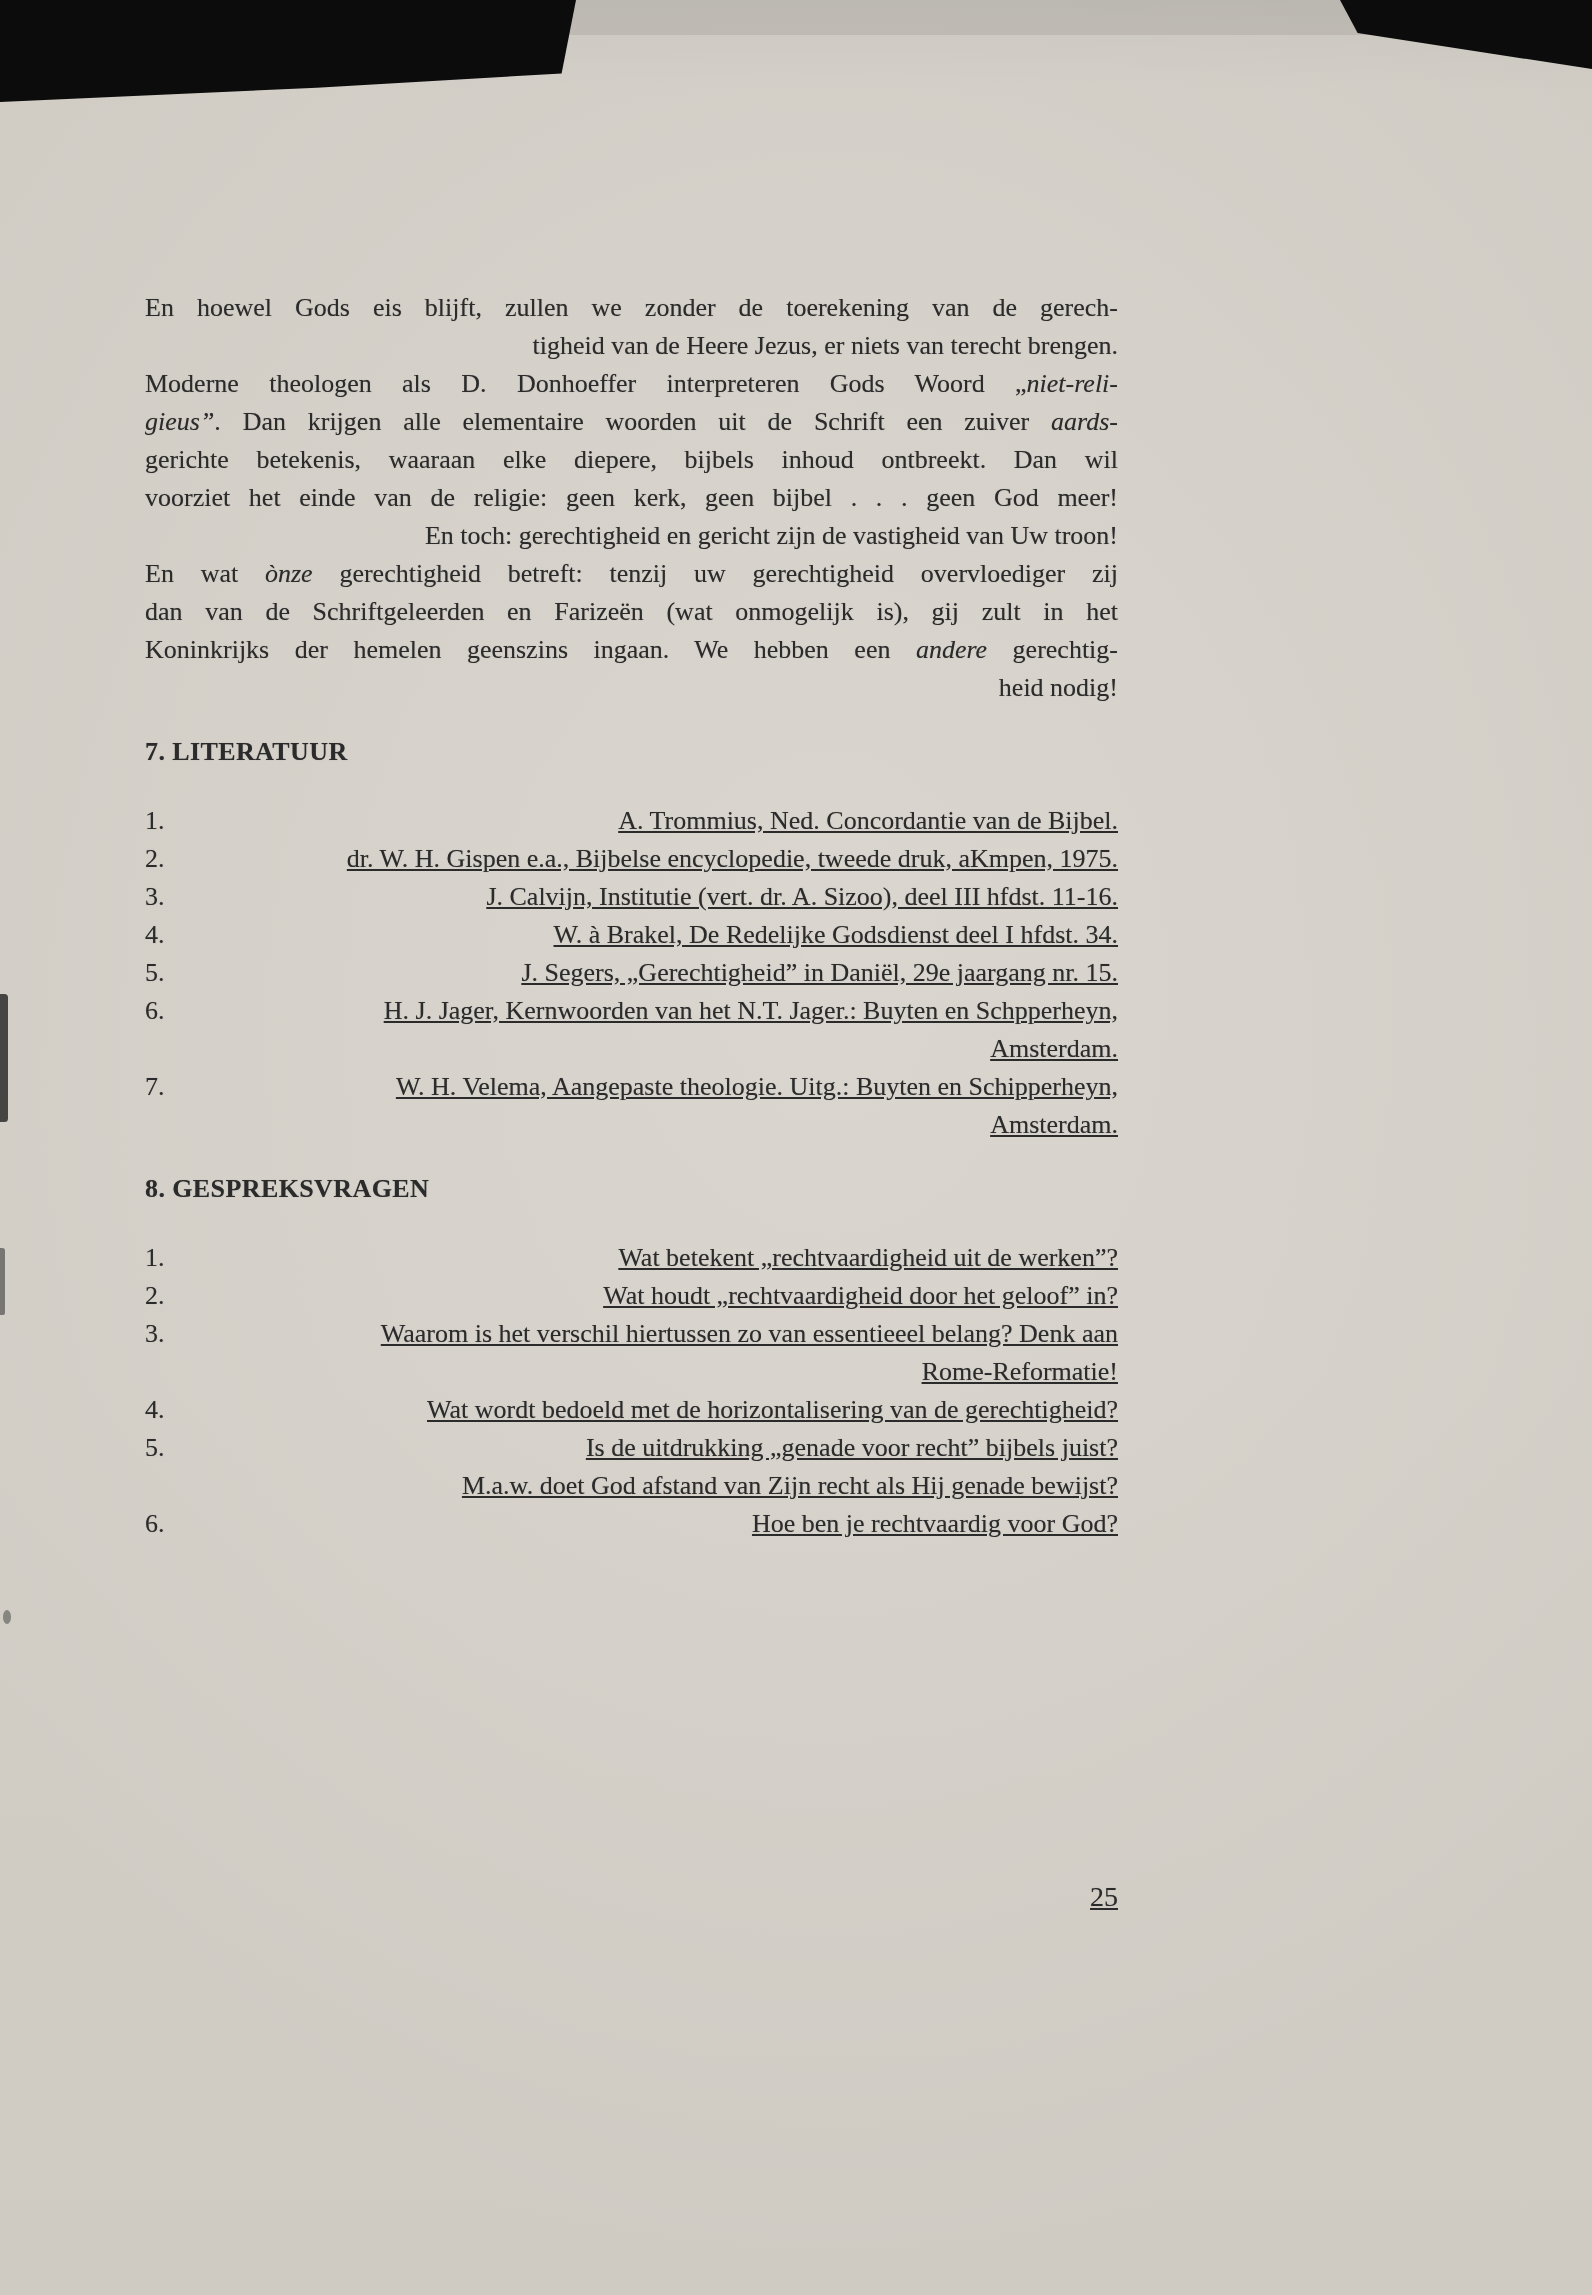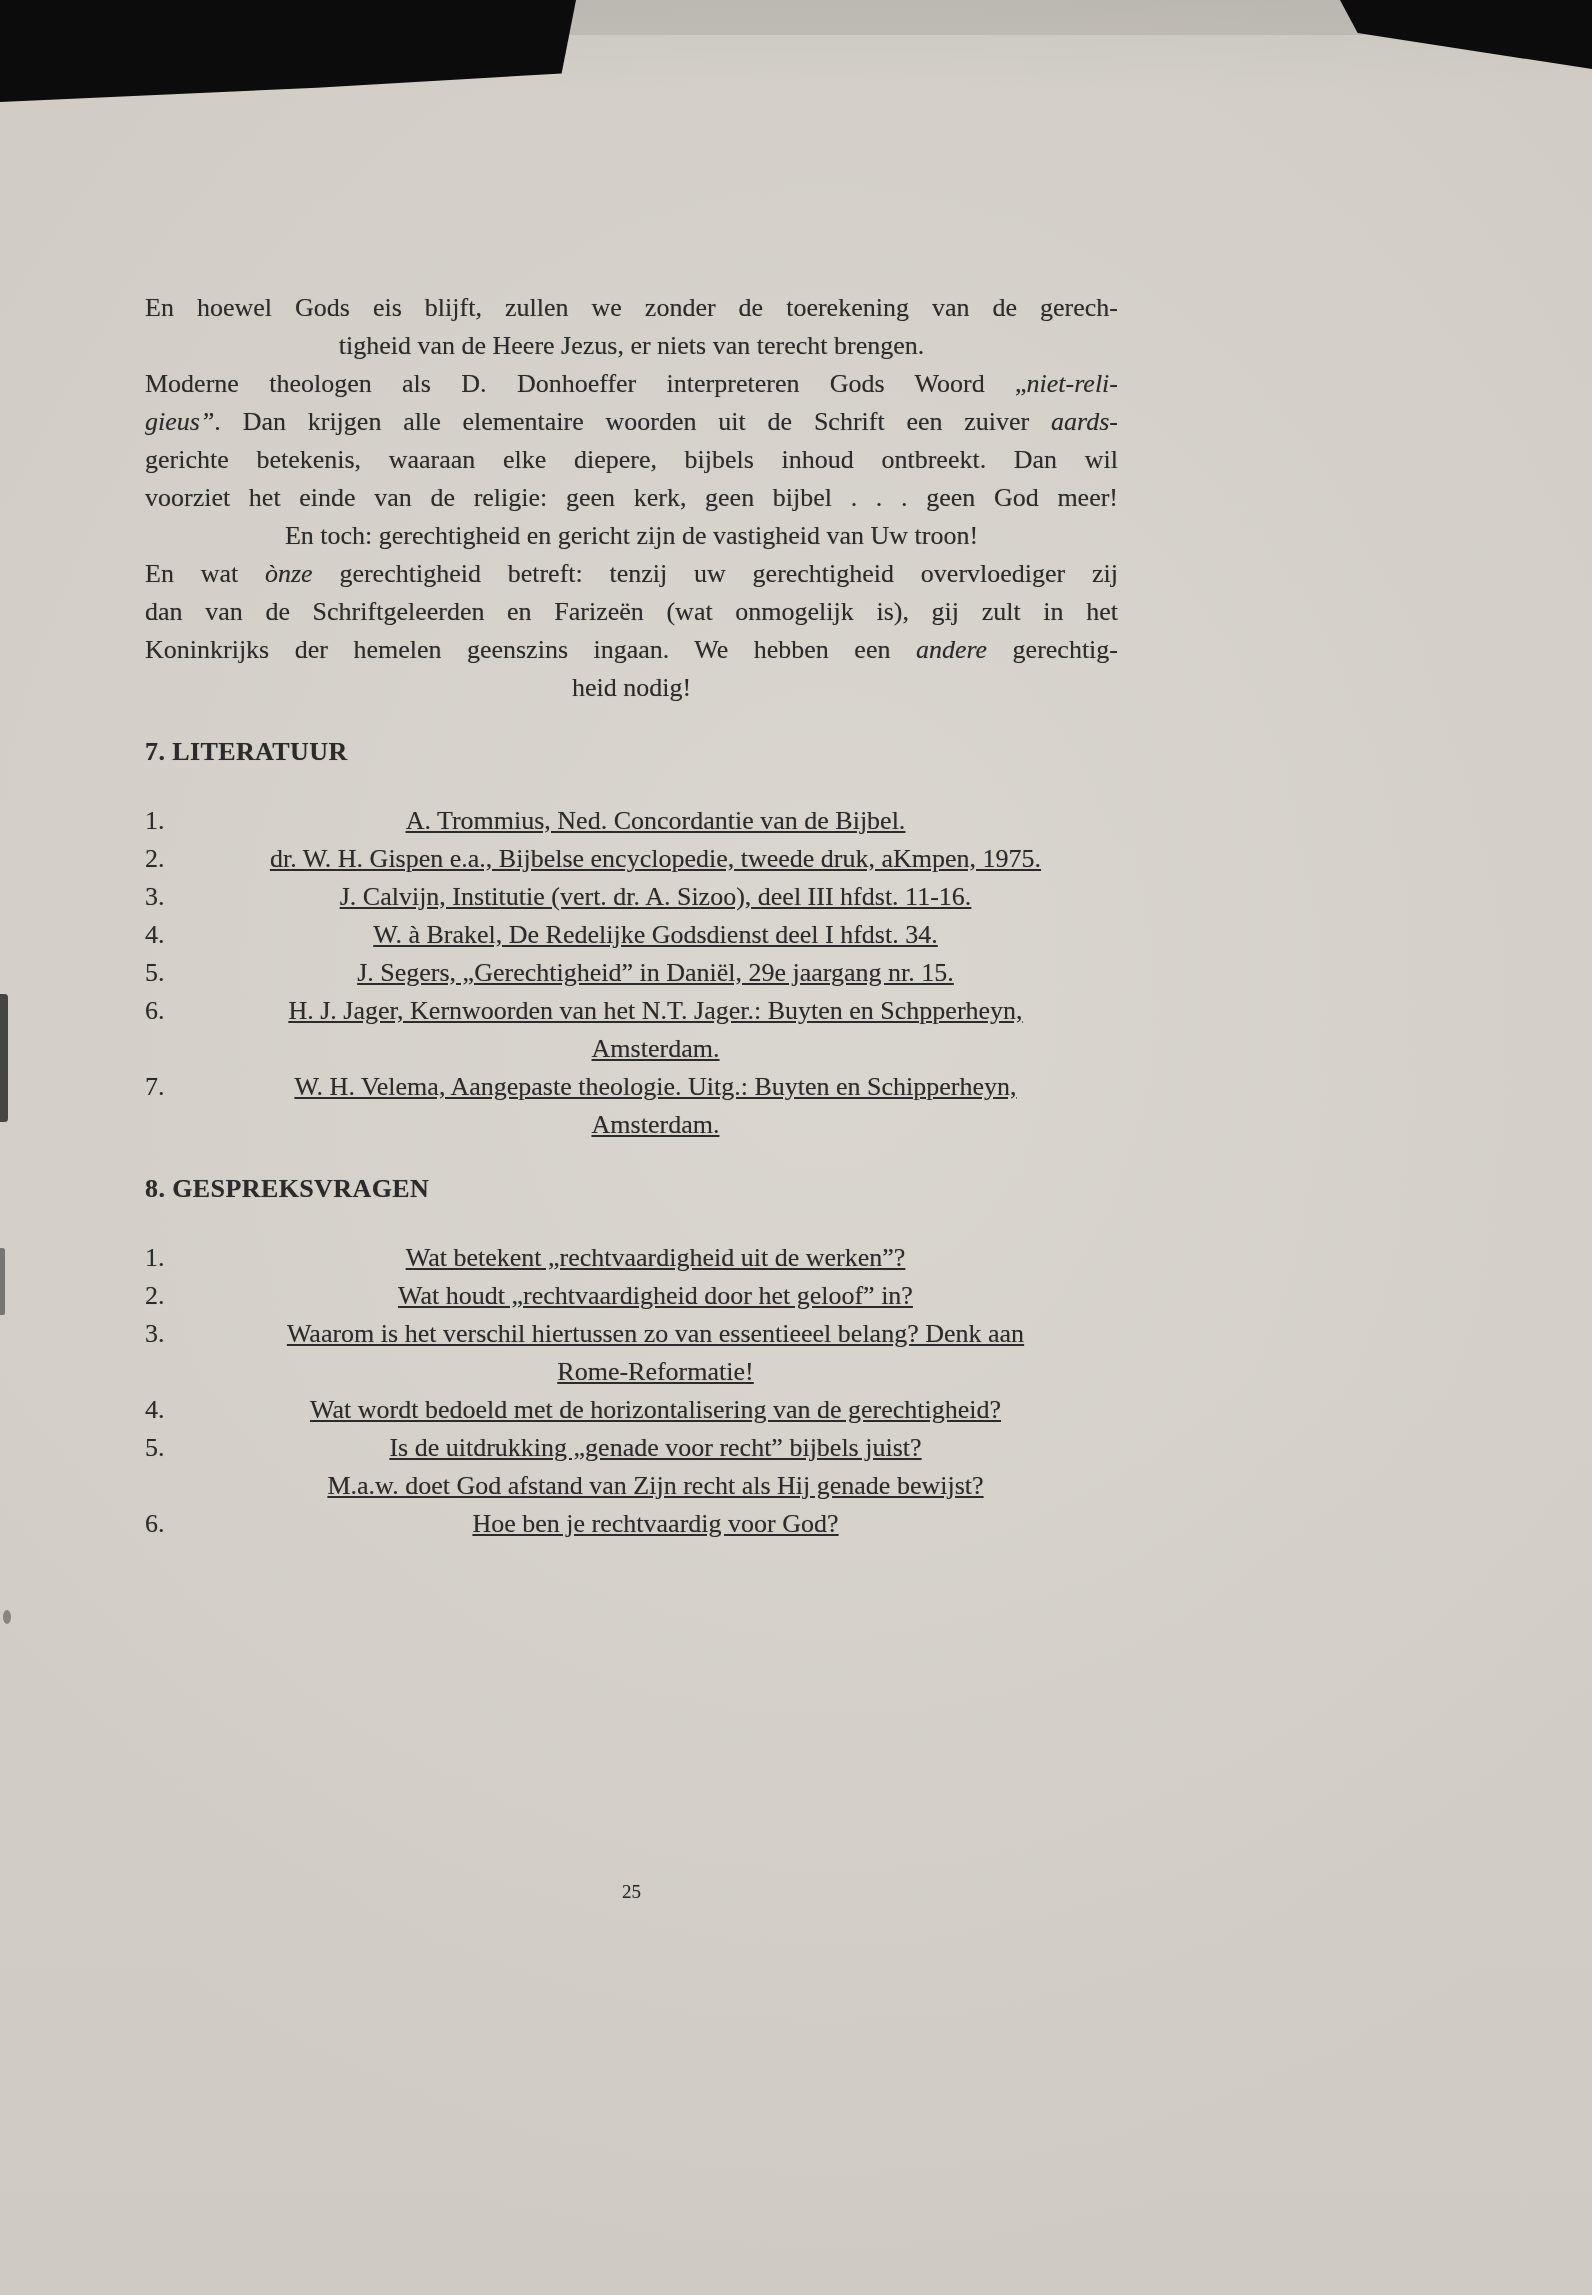--- a/index.html
+++ b/index.html
@@ -58,39 +58,40 @@
   }
   .text-block {
     position: absolute;
     left: 145px;
     top: 289px;
     width: 973px;
     font-size: 26px;
     line-height: 38px;
     text-shadow: 0 0 0.9px rgba(35,35,35,0.35);
   }
-  .line { min-height: 38px; text-align: center; }
+  .line { min-height: 38px; text-align: right; }
   .line.just { text-align: justify; text-align-last: justify; }
   .it { font-style: italic; }
   .heading {
     font-weight: bold;
     letter-spacing: 0.4px;
     margin: 26px 0 31px 0;
   }
   .item { display: flex; }
   .num  { flex: 0 0 48px; }
   .itxt { flex: 1; text-decoration: underline; }
   .page-number {
     position: absolute;
     top: 1881px;
     left: 145px;
     width: 973px;
-    text-align: center;
-    font-size: 19px;
+    text-align: right;
+    font-size: 28px;
     text-shadow: 0 0 0.9px rgba(35,35,35,0.35);
+    text-decoration: underline;
   }
 </style>
 </head>
 <body style="--paper: #d5d1c9; --ink: #2b2b2b;">
 
 <div class="page">
   <div class="top-strip"></div>
   <div class="corner-left"></div>
   <div class="corner-right"></div>
   <div class="edge-mark-1"></div>

